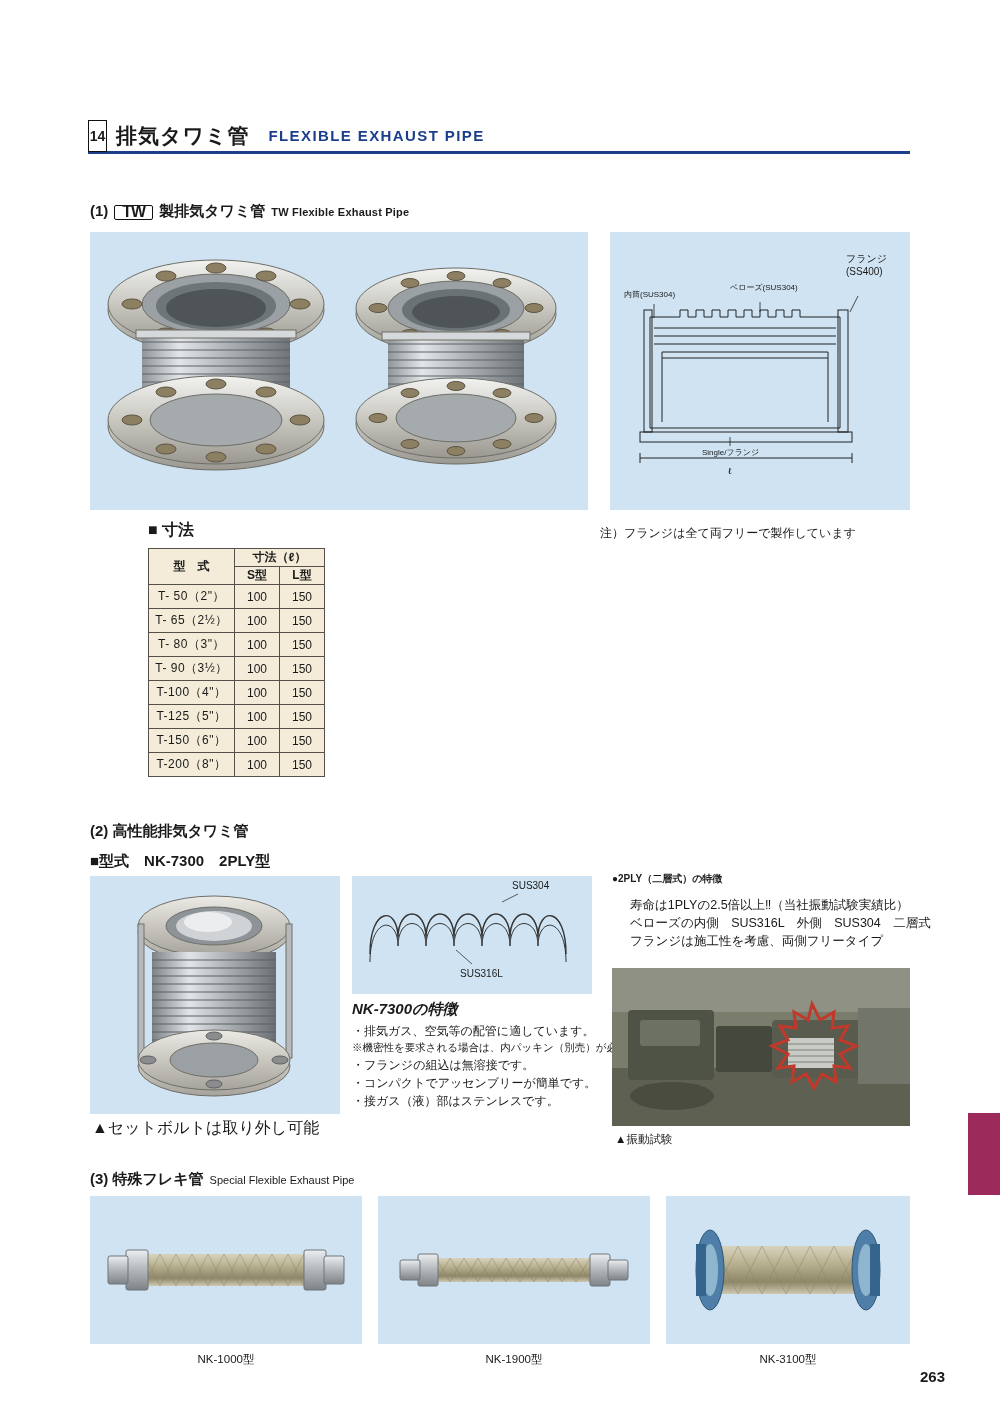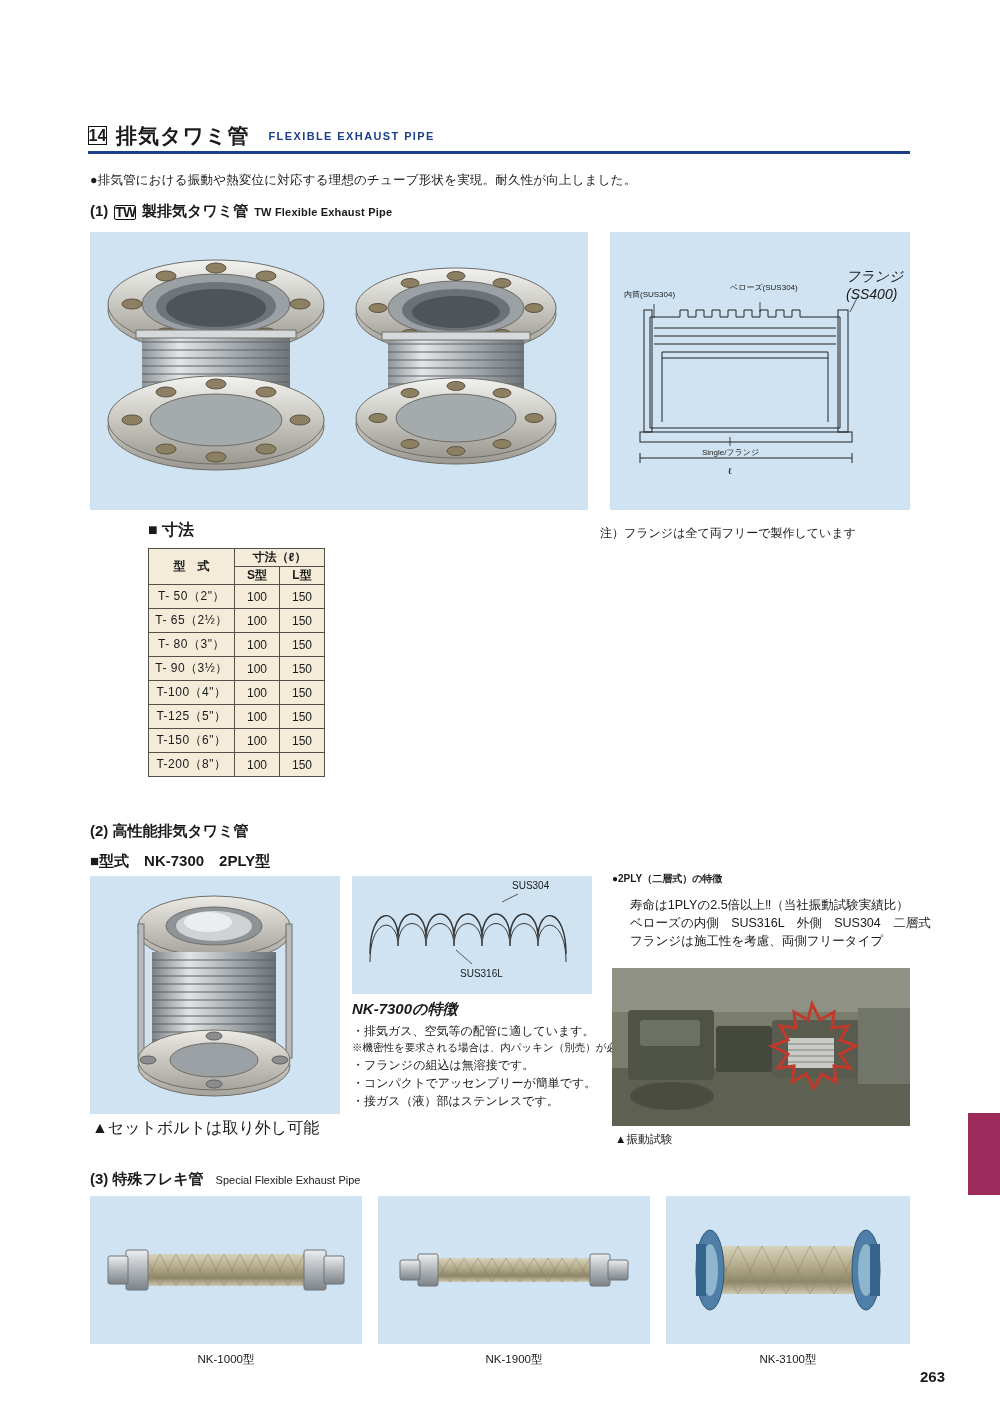--- a/index.html
+++ b/index.html
@@ -17,42 +17,42 @@
     background:#ffffff;
   }
   
   .hdr {
     position:absolute; left:88px; top:120px; width:822px; height:34px;
     border-bottom:3px solid #1b3f8b;
     display:flex; align-items:center; gap:9px;
   }
   .hdr-num {
     display:inline-flex; align-items:center; justify-content:center;
-    width:19px; height:19px; border:1.6px solid #111;
-    font-size:16px; font-weight:bold; line-height:1;
+    width:19px; height:32px; border:1.6px solid #111;
+    font-size:14px; font-weight:bold; line-height:1;
   }
   .hdr-jp { font-size:21px; font-weight:bold; letter-spacing:1px; }
-  .hdr-en { font-size:11px; font-weight:bold; color:#1b3f8b; letter-spacing:1.4px; margin-left:10px;}
+  .hdr-en { font-size:15px; font-weight:bold; color:#1b3f8b; letter-spacing:1.4px; margin-left:10px;}
   .lead {
     position:absolute; left:90px; top:172px; width:820px;
     font-size:12.5px; letter-spacing:0.2px;
   }
   
   .sec-title { position:absolute; font-weight:bold; }
   .s1 { left:90px; top:202px; font-size:15px; display:flex; align-items:baseline; gap:6px;}
   .tw-badge{
     display:inline-flex;align-items:center;justify-content:center;
     border:1.4px solid #111;border-radius:2px;
-    padding:0 0;height:15px;font-size:14px;font-weight:bold;letter-spacing:-1px;
+    padding:0 7px;height:15px;font-size:16px;font-weight:bold;letter-spacing:-1px;
     position:relative;top:1px;
   }
   .s1 .en { font-size:11px; font-weight:bold; letter-spacing:0.2px;}
   .s2 { left:90px; top:822px; font-size:15px;}
   .s2b{ left:90px; top:852px; font-size:15px;}
-  .s3 { left:90px; top:1170px; font-size:15px; display:flex; align-items:baseline; gap:12px;}
+  .s3 { left:90px; top:1170px; font-size:15px; display:flex; align-items:baseline; gap:6px;}
   .s3 .en { font-size:11px; font-weight:normal;}
 
   
   .photo {
     position:absolute;
     background:#cfe3f3;
     overflow:hidden;
   }
 
   
@@ -105,21 +105,20 @@
 <body>
 
 <div class="page">
 
   <div class="hdr">
     <span class="hdr-num">14</span>
     <span class="hdr-jp">排気タワミ管</span>
     <span class="hdr-en">FLEXIBLE EXHAUST PIPE</span>
   </div>
 
-  <div class="lead">●排気管における振動や熱変位に対応する理想のチューブ形状を実現。耐久性が向上しました。</div>
 
   <div class="sec-title s1">
     <span>(1)</span>
     <span class="tw-badge">TW</span>
     <span>製排気タワミ管</span>
     <span class="en">TW Flexible Exhaust Pipe</span>
   </div>
 
   <div class="photo" style="left:90px; top:232px; width:498px; height:278px;">
     <svg width="498" height="278" viewBox="0 0 498 278">
@@ -245,21 +244,21 @@
 
       <g stroke="#222" stroke-width="0.8" fill="none">
         <path d="M44 72 L44 86"></path>
         <path d="M150 70 L150 80"></path>
         <path d="M248 64 L240 80"></path>
         <path d="M120 214 L120 205"></path>
       </g>
     </svg>
     <div class="cap" style="left:14px; top:57px; font-size:8px;">内筒(SUS304)</div>
     <div class="cap" style="left:120px; top:50px; font-size:8px;">ベローズ(SUS304)</div>
-    <div class="cap" style="left:236px; top:36px; font-size:14px;font-style:italic;">フランジ(SS400)</div>
+    <div class="cap" style="left:236px; top:20px; font-size:10px;">フランジ(SS400)</div>
     <div class="cap" style="left:92px; top:215px; font-size:8px;">Single/フランジ</div>
   </div>
 
   <div class="note-flange">注）フランジは全て両フリーで製作しています</div>
 
   <div class="dim-wrap">
     <div class="dim-title">■ 寸法</div>
     <table class="dim">
       <thead>
         <tr>

